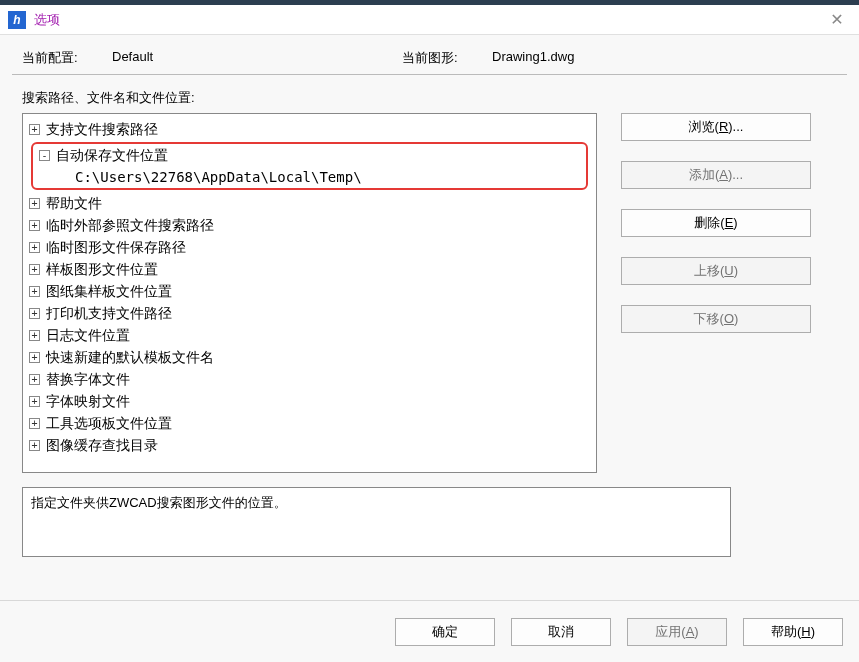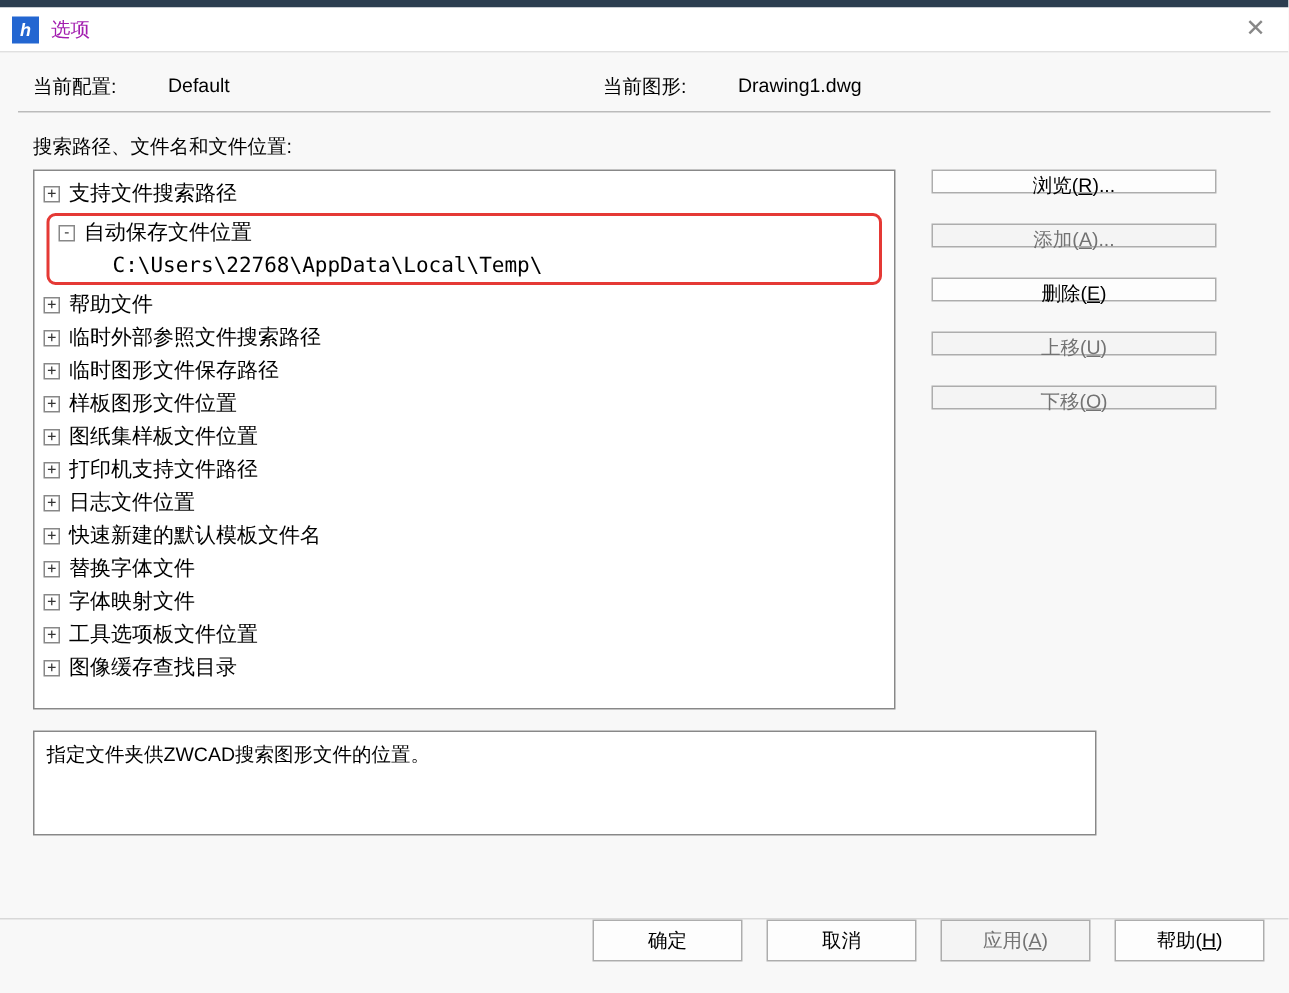--- a/index.html
+++ b/index.html
@@ -123,21 +123,21 @@
     padding: 0 2px;
   }
   .side-buttons {
     margin-left: 24px;
     display: flex;
     flex-direction: column;
     gap: 20px;
   }
   .btn {
     width: 190px;
-    height: 16px;
+    height: 28px;
     border: 1px solid #adadad;
     background: #fdfdfd;
     font-size: 13px;
     cursor: pointer;
     font-family: inherit;
   }
   .btn.disabled {
     color: #737373;
     background: #f4f4f4;
     cursor: default;
@@ -147,25 +147,25 @@
     margin-top: 14px;
     width: 709px;
     height: 70px;
     border: 1px solid #888;
     background: #fff;
     padding: 6px 8px;
     font-size: 13px;
   }
   .footer {
     position: absolute;
-    bottom: 4px; left: 0; right: 0;
+    bottom: 16px; left: 0; right: 0;
     height: 46px;
     display: flex;
     justify-content: flex-end;
-    align-items: flex-start;
+    align-items: flex-end;
     padding-right: 16px;
     gap: 16px;
     border-top: 1px solid #d8d8d8;
     background: #f8f8f8;
   }
   .footer .btn { width: 100px; height: 28px; }
 </style>
 </head>
 <body>
 

